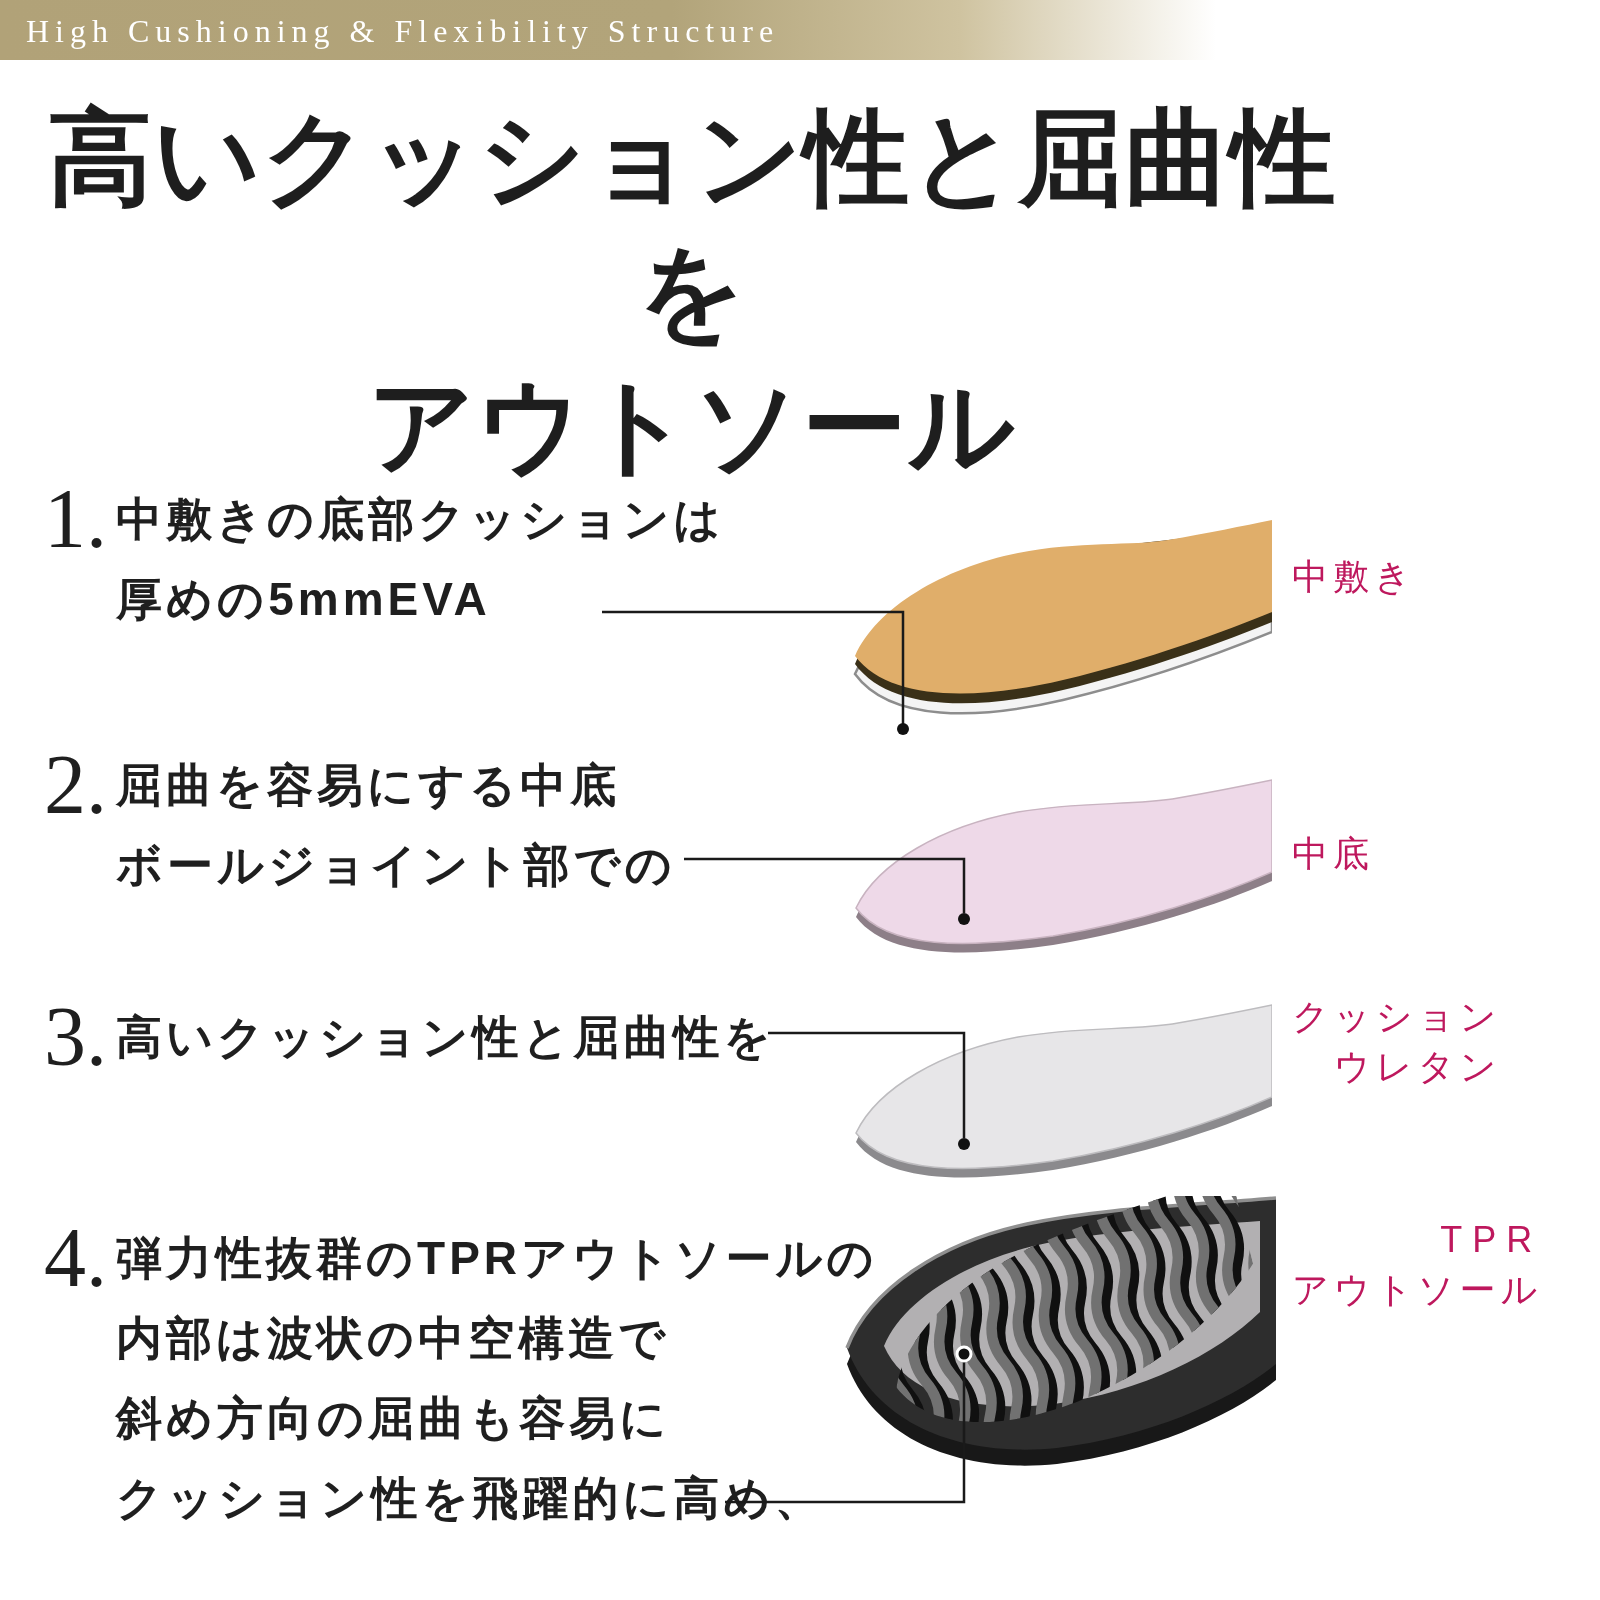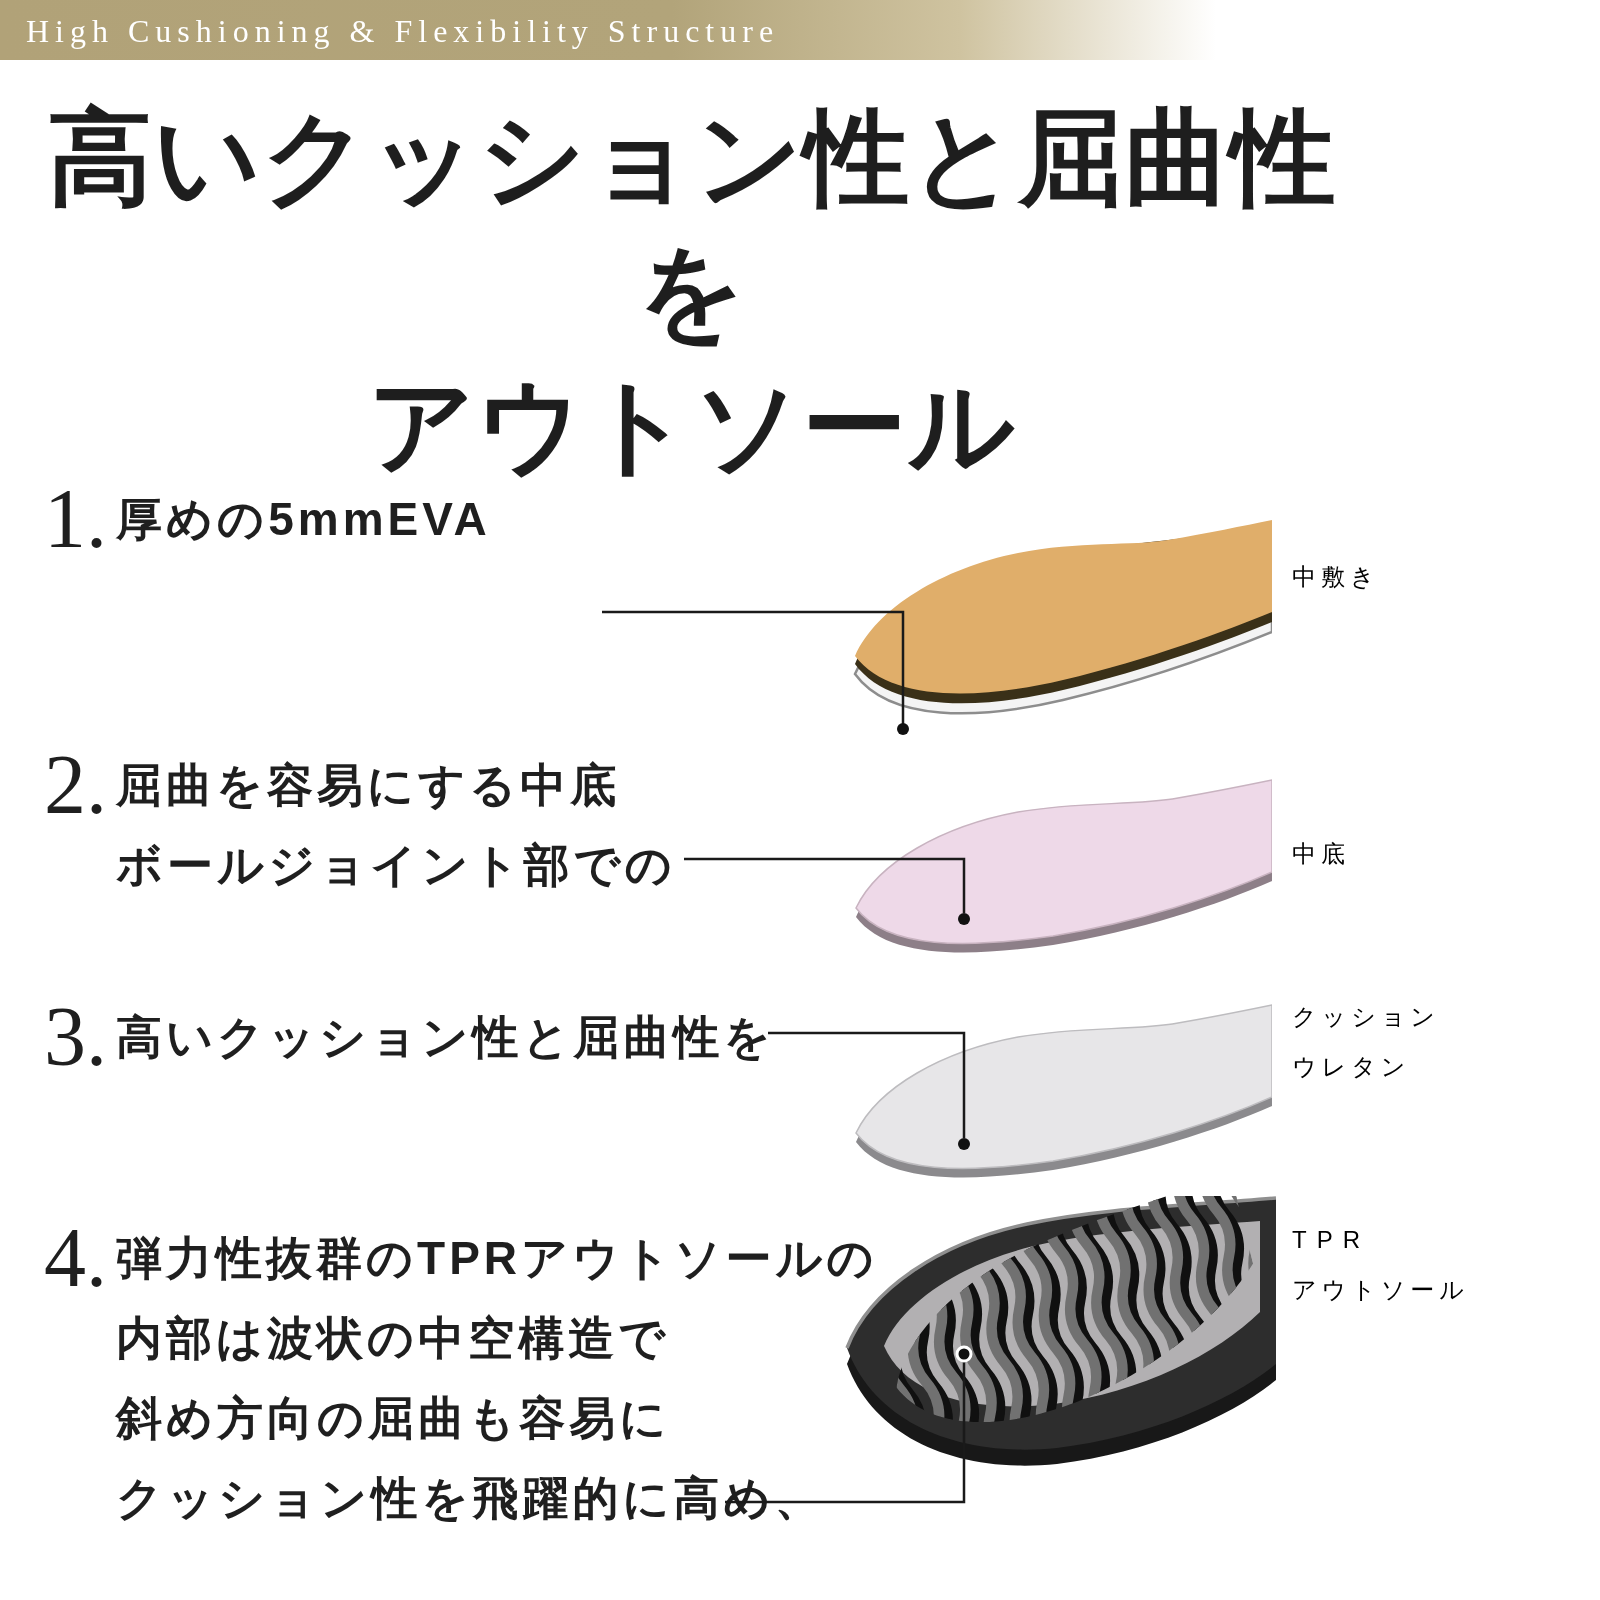--- a/index.html
+++ b/index.html
@@ -35,22 +35,22 @@
     width:72px;flex:0 0 72px;
   }
   .item .lines{
     font-size:46px;line-height:80px;font-weight:700;color:#1f1f1f;
     letter-spacing:4px;white-space:nowrap;
   }
   .item1{top:479px;} .item2{top:745px;} .item3{top:997px;} .item4{top:1218px;}
   
   .layer-label{
     position:absolute;left:1292px;
-    font-size:24px;line-height:50px;font-weight:500;color:#000000;
-    letter-spacing:5px;white-space:nowrap;
+    font-size:36px;line-height:50px;font-weight:500;color:#be185d;
+    letter-spacing:5px;white-space:nowrap;text-align:right;
   }
   .label1{top:552px;} .label2{top:829px;} .label3{top:992px;} .label4{top:1215px;}
   .label4 .l0{letter-spacing:10px;}
   
   .sole{position:absolute;}
   .sole-insole{left:848px;top:508px;}
   .sole-midsole{left:848px;top:760px;}
   .sole-cushion{left:848px;top:985px;}
   .sole-outsole{left:842px;top:1196px;}
   .wave-shadow{stroke:#101010;stroke-width:13;fill:none;stroke-linecap:round;}
@@ -69,20 +69,21 @@
 </div>
 
 <div class="title">
   <div>高いクッション性と屈曲性を</div>
   <div>アウトソール</div>
 </div>
 
 <div class="item item1">
   <div class="num">1.</div>
   <div class="lines">
+    <div>中敷きの底部クッションは</div>
     <div>厚めの5mmEVA</div>
   </div>
 </div>
 
 <div class="item item2">
   <div class="num">2.</div>
   <div class="lines">
     <div>屈曲を容易にする中底</div>
     <div>ボールジョイント部での</div>
   </div>

